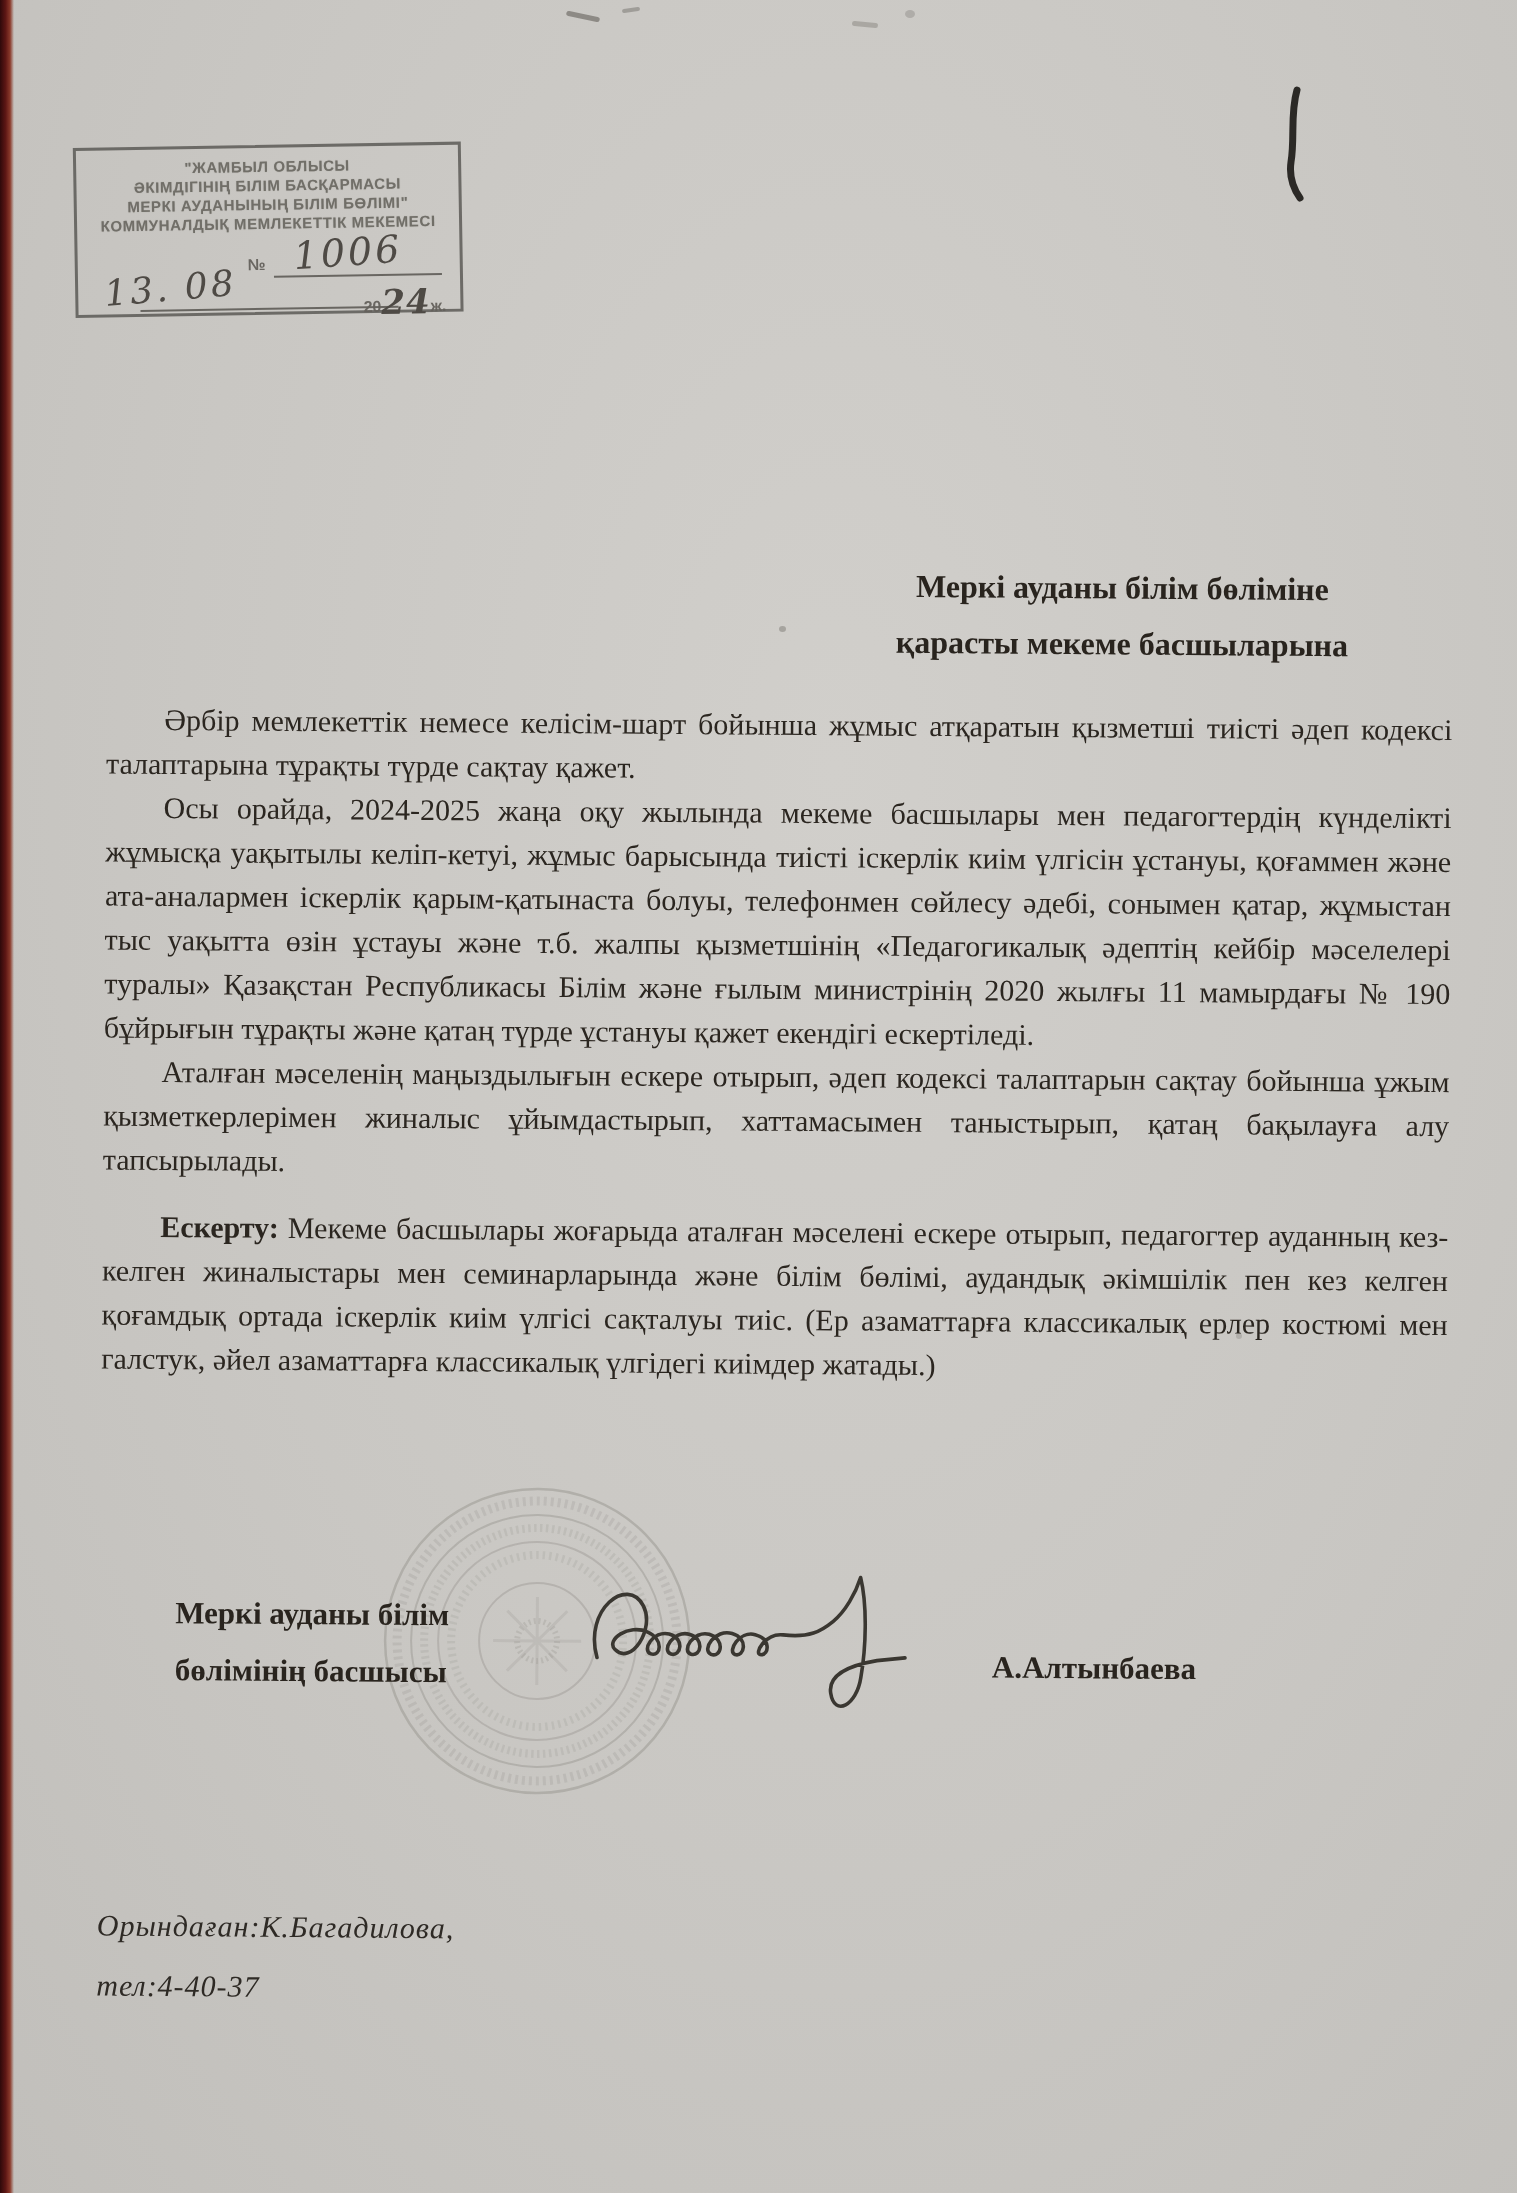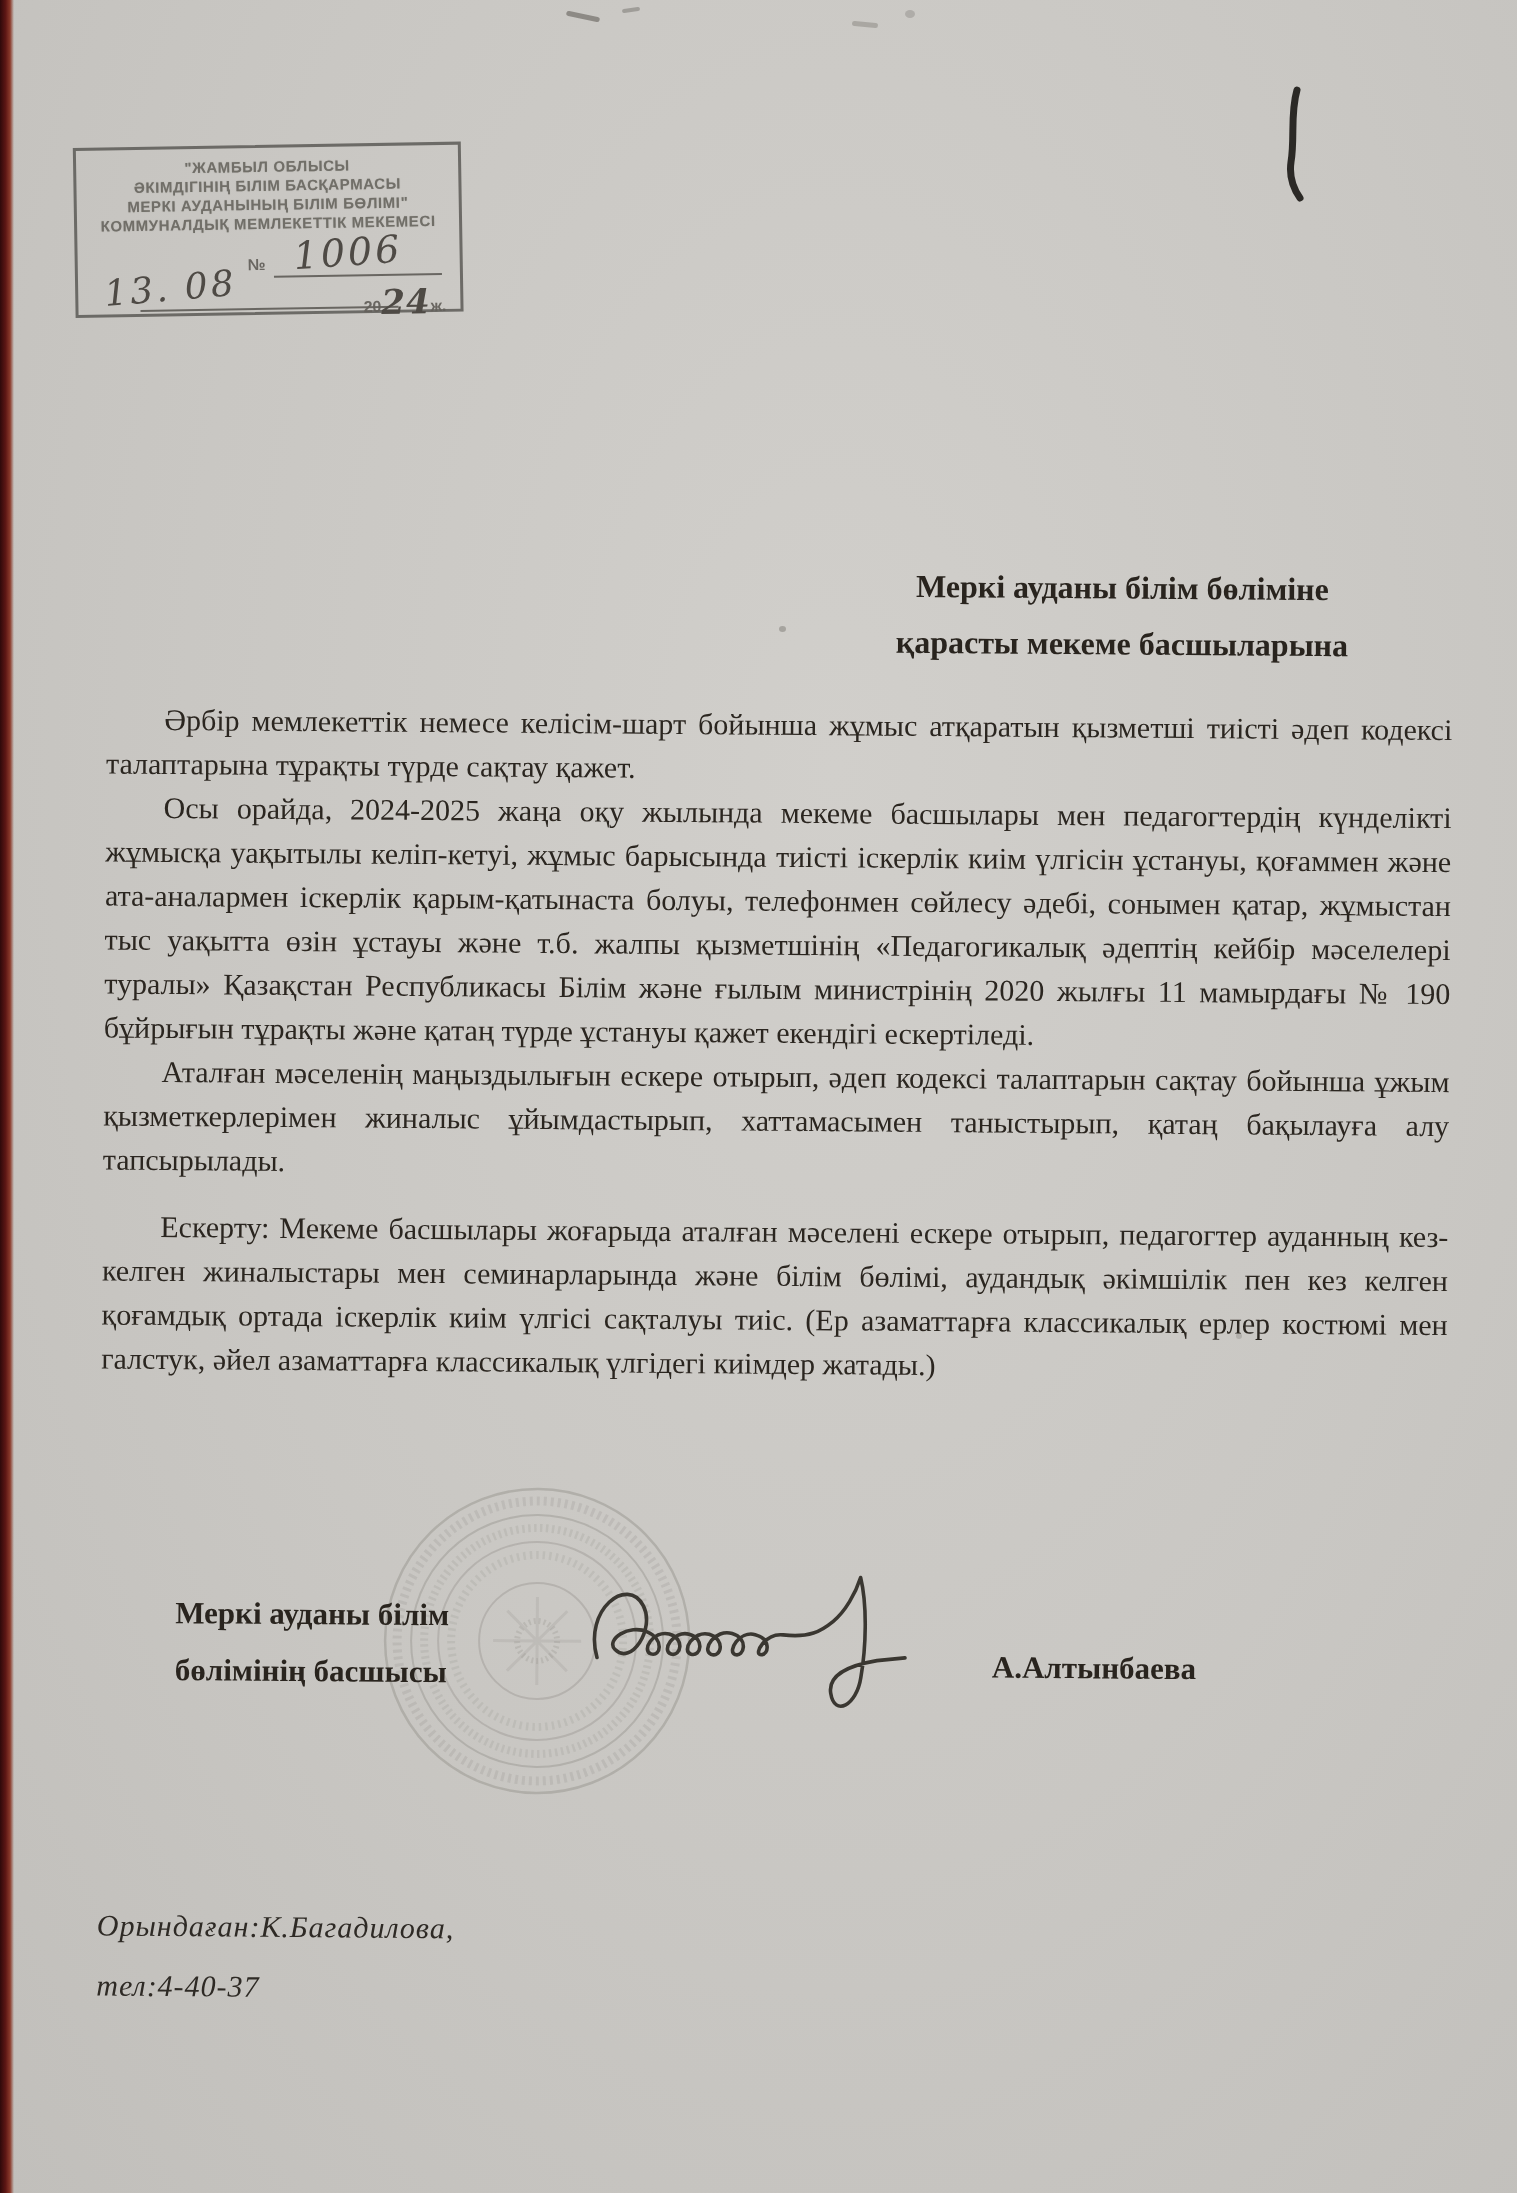--- a/index.html
+++ b/index.html
@@ -63,21 +63,21 @@
     text-align:center;font-weight:bold;font-size:32px;line-height:56px;color:#29241e;
   }
 
   
   .body-text{position:absolute;left:112px;top:700px;width:1346px;}
   .body-text p{
     margin:0;text-align:justify;text-indent:58px;
     font-size:30px;line-height:44px;color:#2b2620;
   }
   .body-text p.note{margin-top:23px;}
-  .body-text b{font-weight:normal;}
+  .body-text b{font-weight:bold;}
 
   
   .seal{position:absolute;left:388px;top:1478px;opacity:.85;}
   .sig-title{
     position:absolute;left:188px;top:1586px;
     font-weight:bold;font-size:31px;line-height:57px;color:#29241e;
   }
   .signature-svg{position:absolute;left:582px;top:1560px;}
   .sig-name{
     position:absolute;left:1005px;top:1645px;

